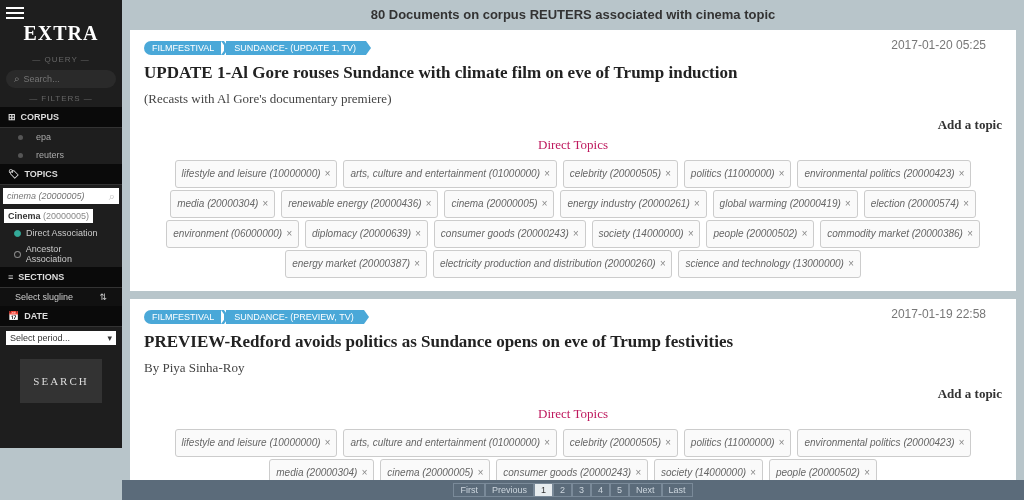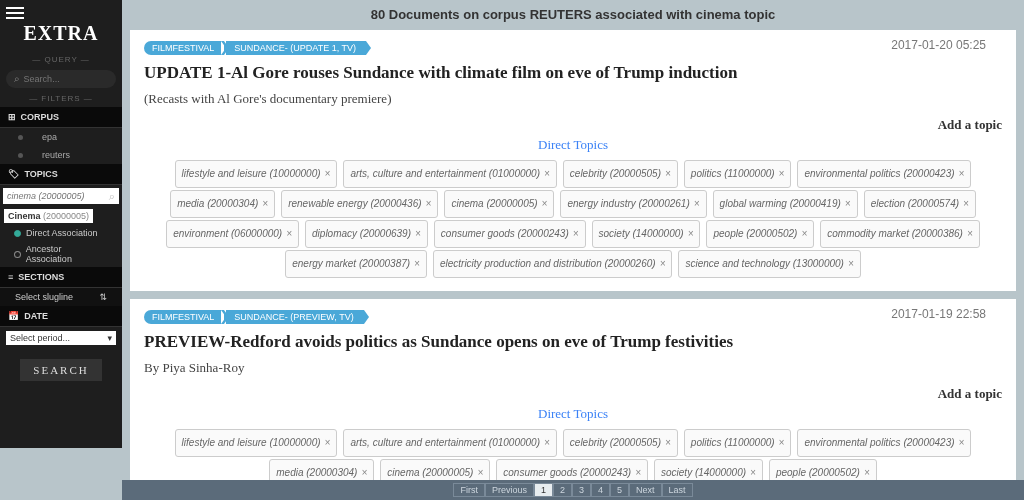--- a/index.html
+++ b/index.html
@@ -6,46 +6,46 @@
 body { font-family: Arial, sans-serif; font-size: 12px; background: #b8c5ca; color: #333; width: 1024px; height: 500px; overflow: hidden; position: relative; }
 .hamburger { position: absolute; top: 4px; left: 6px; z-index: 20; }
 .hamburger span { display: block; width: 18px; height: 2px; background: #fff; margin: 3px 0; }
 .sidebar { position: absolute; top: 0; left: 0; width: 122px; height: 448px; background: #1e1e1e; color: #c0c0c0; padding-top: 18px; font-size: 10px; }
 .logo { font-family: Georgia, "Times New Roman", serif; font-size: 20px; font-weight: bold; color: #fff; letter-spacing: 1px; padding: 4px 0 6px 0; text-align: center; }
 .section-label { text-align: center; font-size: 8px; color: #666; letter-spacing: 1px; margin: 4px 0; }
 .search-wrap { padding: 2px 6px; }
 .search-pill { background: #2a2a2a; border-radius: 12px; padding: 3px 8px; display: flex; align-items: center; gap: 4px; }
 .search-pill input { background: transparent; border: none; color: #aaa; font-size: 9px; width: 80px; outline: none; }
 .sec-head { background: #0a0a0a; padding: 5px 8px; font-size: 9px; font-weight: bold; color: #ddd; display: flex; align-items: center; gap: 5px; margin-top: 0; border-bottom: 1px solid #333; }
-.sub-item { padding: 4px 8px 4px 18px; font-size: 9px; color: #aaa; display: flex; align-items: center; gap: 19px; }
+.sub-item { padding: 4px 8px 4px 18px; font-size: 9px; color: #aaa; display: flex; align-items: center; gap: 13px; }
 .dot { width: 5px; height: 5px; border-radius: 50%; background: #3a9; }
 .topic-input-wrap { padding: 3px; }
 .topic-input { width: 100%; border: none; padding: 3px 4px; font-size: 9px; font-style: italic; color: #888; }
 .topic-chip { background: #fff; color: #333; font-size: 9px; padding: 2px 4px; display: inline-block; margin: 2px 4px; }
 .topic-chip .cid { color: #888; }
 .radio-row { padding: 3px 15px 3px 14px; font-size: 9px; color: #ccc; display: flex; align-items: center; gap: 5px; }
 .radio-dot { width: 7px; height: 7px; border-radius: 50%; border: 1px solid #888; }
 .radio-dot.sel { background: #3a9; border-color: #3a9; }
 .slugline-row, .period-row { padding: 4px 15px; font-size: 9px; color: #ccc; display: flex; align-items: center; justify-content: space-between; background: #111; }
 .period-sel { background: #fff; color: #333; padding: 2px 4px; width: 100%; display: flex; justify-content: space-between; align-items: center; font-size: 9px; }
-.search-btn { margin: 10px auto; display: block; width: 82px; background: #333; color: #ddd; border: none; padding: 5px 0; font-size: 11px; letter-spacing: 2px; font-family: Georgia, serif; cursor: pointer; }
+.search-btn { margin: 10px auto; display: block; width: 82px; background: #333; color: #ddd; border: none; padding: 16px 0; font-size: 11px; letter-spacing: 2px; font-family: Georgia, serif; cursor: pointer; }
 
 .header-bar { position: absolute; top: 0; left: 122px; right: 0; height: 30px; background: #b8c5ca; text-align: center; line-height: 30px; font-weight: bold; font-size: 13px; color: #333; }
 .main { position: absolute; top: 30px; left: 130px; right: 8px; bottom: 20px; overflow: hidden; }
 .card { background: #fff; padding: 10px 14px 12px 14px; margin-bottom: 8px; position: relative; }
 .breadcrumb { display: inline-block; margin-bottom: 6px; }
 .bc-seg { display: inline-block; background: #4aa8d8; color: #fff; font-size: 9px; padding: 2px 10px 2px 8px; position: relative; margin-right: 2px; }
 .bc-seg.first { border-radius: 8px 0 0 8px; }
 .bc-seg:not(.first)::before { content: ''; position: absolute; left: -5px; top: 0; border-top: 7px solid transparent; border-bottom: 7px solid transparent; border-left: 5px solid #fff; }
 .bc-seg::after { content: ''; position: absolute; right: -5px; top: 0; border-top: 7px solid transparent; border-bottom: 7px solid transparent; border-left: 5px solid #4aa8d8; z-index: 1; }
 .timestamp { position: absolute; top: 8px; right: 30px; font-size: 12px; color: #777; }
 .card h2 { font-family: Georgia, serif; font-size: 17px; font-weight: bold; margin: 2px 0 8px 0; color: #222; }
 .excerpt { font-family: Georgia, serif; font-size: 13px; color: #444; margin-bottom: 10px; }
 .add-topic { text-align: right; font-family: Georgia, serif; font-weight: bold; font-size: 13px; margin-bottom: 4px; }
-.dt-label { text-align: center; font-family: Georgia, serif; color: #3b82f6; font-size: 13px; margin-bottom: 6px; }
+.dt-label { text-align: center; font-family: Georgia, serif; color: #be185d; font-size: 13px; margin-bottom: 6px; }
 .tags { text-align: center; line-height: 22px; font-style: italic; }
 .tag { display: inline-block; border: 1px solid #ccc; border-radius: 3px; padding: 2px 6px; font-size: 10px; color: #666; margin: 1px 3px; background: #fafafa; }
 .tag .x { margin-left: 4px; color: #888; cursor: pointer; }
 
 .pager { position: absolute; bottom: 0; left: 122px; right: 0; height: 20px; background: #5b6b7a; text-align: center; padding-top: 2px; }
 .pager span { display: inline-block; border: 1px solid #7a8a99; color: #cdd6de; font-size: 9px; padding: 1px 6px; margin: 0 0; background: #5b6b7a; }
 .pager span.active { background: #e8edf0; color: #333; }
 </style>
 </head>
 <body>

